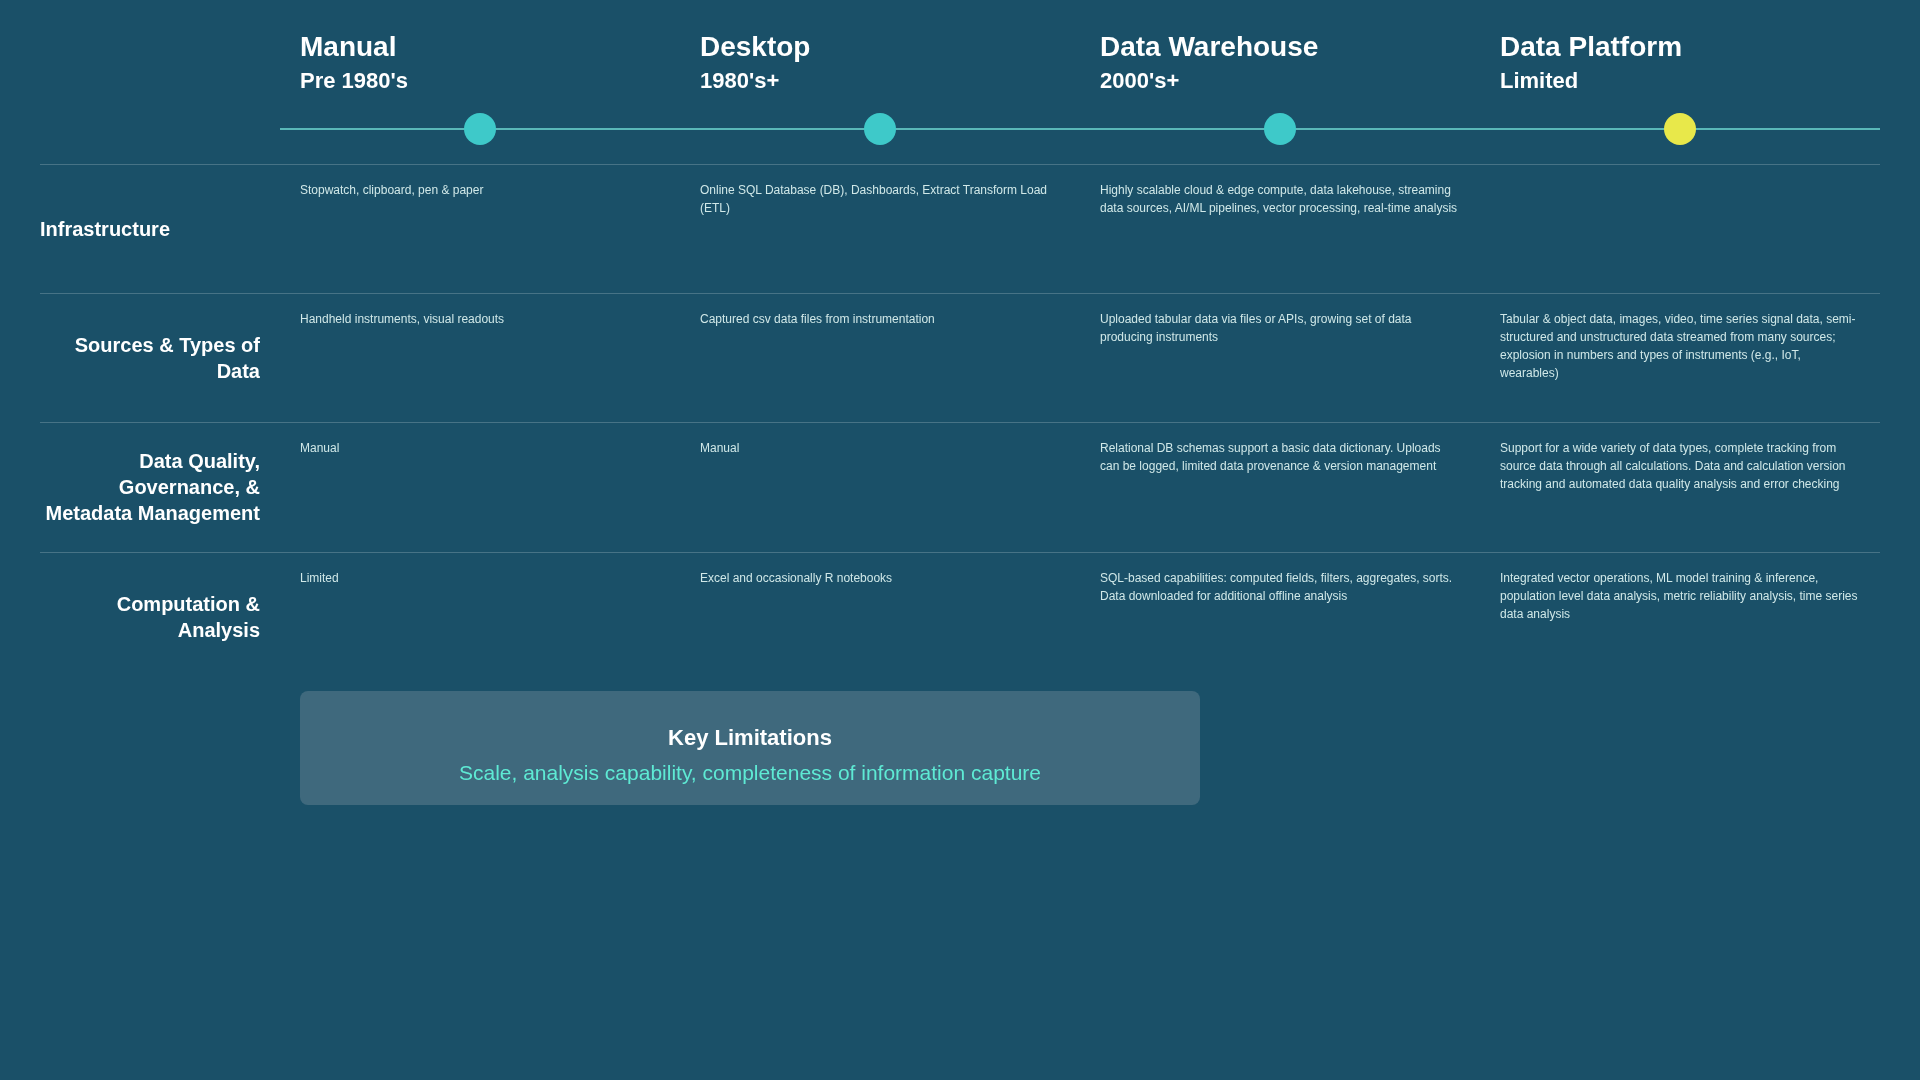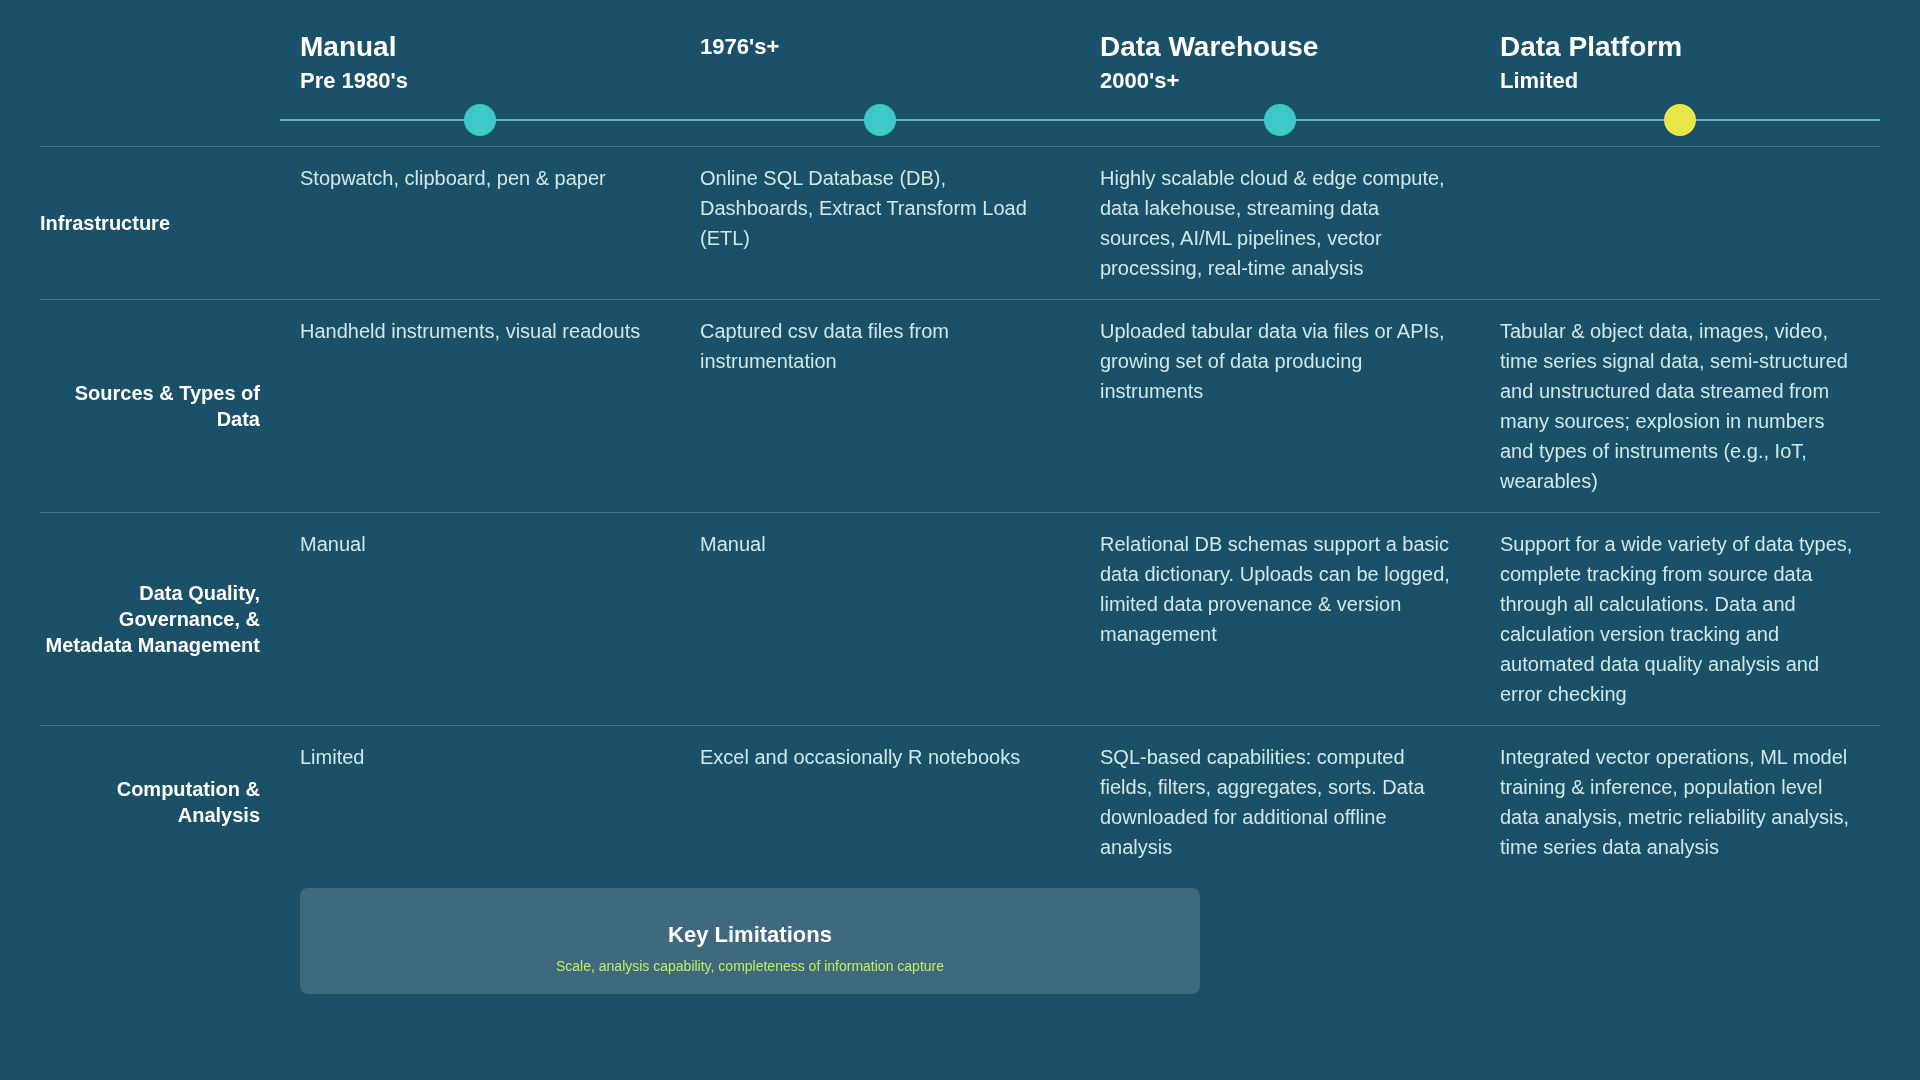--- a/index.html
+++ b/index.html
@@ -108,21 +108,21 @@
     .row-label {
       font-size: 20px;
       font-weight: 700;
       color: #ffffff;
       text-align: right;
       line-height: 1.3;
     }
 
     .content-cell {
       padding: 16px 20px;
-      font-size: 20px;
+      font-size: 12px;
       color: #d0e8e8;
       line-height: 1.5;
       display: flex;
       align-items: flex-start;
     }
 
     .key-limitations-box {
       background-color: rgba(100, 130, 145, 0.5);
       border-radius: 8px;
       padding: 20px 30px;
@@ -131,37 +131,38 @@
 
     .key-limitations-title {
       font-size: 22px;
       font-weight: 700;
       color: #ffffff;
       margin-bottom: 10px;
       margin-top: 14px;
     }
 
     .key-limitations-text {
-      font-size: 14px;
-      color: #bef264;
+      font-size: 21px;
+      color: #5eead4;
     }
   </style>
 </head>
 <body>
 
 <div class="main-container">
 
   <div class="header-row">
     <div class="header-cell"></div>
     <div class="header-cell">
       <div class="col-title">Manual</div>
       <div class="col-subtitle">Pre 1980's</div>
     </div>
     <div class="header-cell">
-      <div class="col-subtitle">1976's+</div>
+      <div class="col-title">Desktop</div>
+      <div class="col-subtitle">1980's+</div>
     </div>
     <div class="header-cell">
       <div class="col-title">Data Warehouse</div>
       <div class="col-subtitle">2000's+</div>
     </div>
     <div class="header-cell">
       <div class="col-title">Data Platform</div>
       <div class="col-subtitle">Limited</div>
     </div>
   </div>

